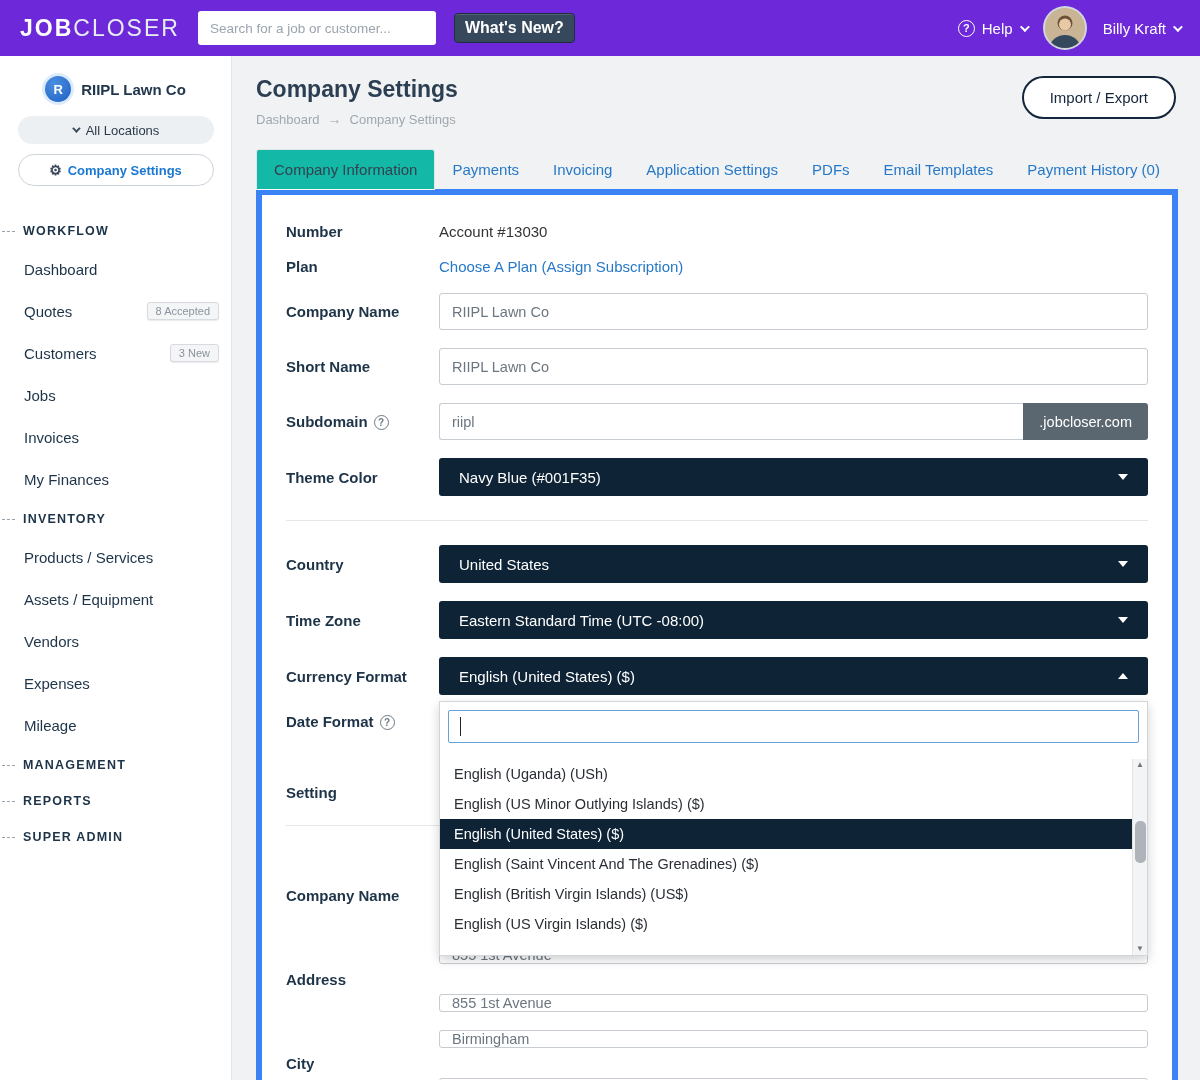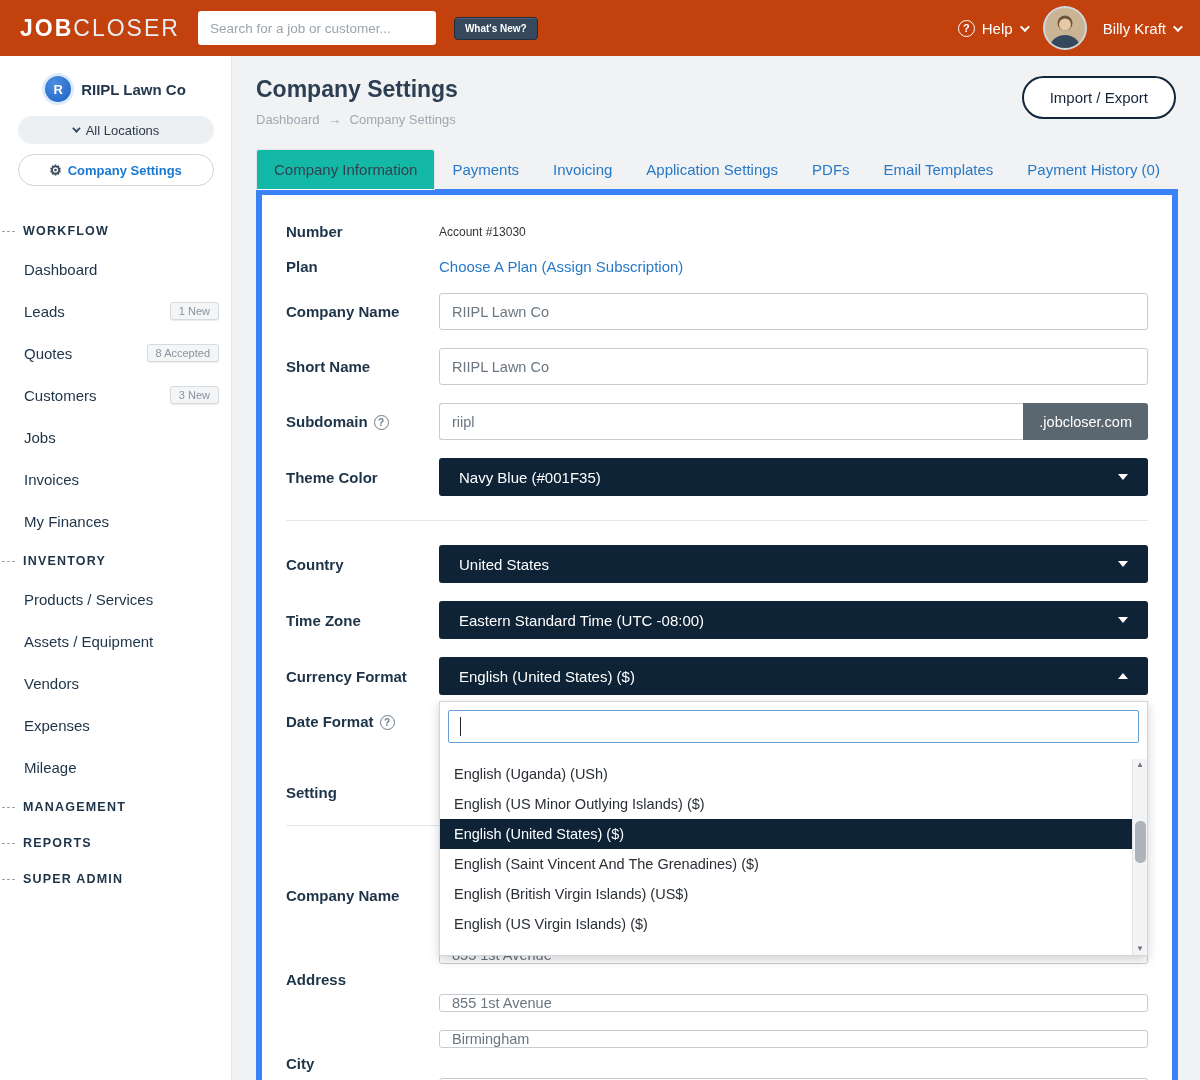--- a/index.html
+++ b/index.html
@@ -2,27 +2,27 @@
 <html><head>
 <meta charset="utf-8">
 <style>
   * { margin:0; padding:0; box-sizing:border-box; }
   html,body { width:1200px; height:1080px; overflow:hidden; }
   body { font-family:"Liberation Sans", sans-serif; background:#f0f2f4; color:#22374e; }
   button { font-family:inherit; cursor:pointer; }
   input { font-family:inherit; }
 
   
-  .topbar { height:56px; background:#c2410c; display:flex; align-items:center; padding:0 20px; gap:18px; }
+  .topbar { height:56px; background:#6d28d9; display:flex; align-items:center; padding:0 20px; gap:18px; }
   .logo { color:#fff; font-size:23px; letter-spacing:2px; white-space:nowrap; cursor:pointer; }
   .logo b { font-weight:800; }
   .logo span { font-weight:300; color:#e8edf2; }
   .topbar-search { width:238px; height:34px; border:2px solid #fff; border-radius:3px; padding:0 10px; font-size:13.5px; color:#333; outline:none; }
   .topbar-search::placeholder { color:#9aa4ae; }
-  .whats-new { background:#35485c; color:#fff; font-size:10px; font-weight:bold; border:1px solid #1c2e40; border-radius:4px; padding:5px 10px; box-shadow:0 1px 0 rgba(255,255,255,.15) inset; }
+  .whats-new { background:#35485c; color:#fff; font-size:16px; font-weight:bold; border:1px solid #1c2e40; border-radius:4px; padding:5px 10px; box-shadow:0 1px 0 rgba(255,255,255,.15) inset; }
   .topbar-spacer { flex:1; }
   .help-group, .user-group { display:flex; align-items:center; color:#fff; font-size:15px; gap:7px; cursor:pointer; white-space:nowrap; }
   .q-circle { width:17px; height:17px; border:1.5px solid #fff; border-radius:50%; display:inline-flex; align-items:center; justify-content:center; font-size:11px; font-weight:bold; }
   .chev { display:inline-block; width:7px; height:7px; border-right:2px solid currentColor; border-bottom:2px solid currentColor; transform:rotate(45deg) translateY(-2px); }
   .avatar { width:40px; height:40px; border-radius:50%; overflow:hidden; box-shadow:0 0 0 2px #cfd8e0; flex-shrink:0; cursor:pointer; background:#d8c7aa; }
   .avatar svg { display:block; }
 
   
   .layout { display:flex; height:1024px; }
 
@@ -52,21 +52,21 @@
 
   .tabs { display:flex; align-items:flex-end; margin-top:22px; padding-left:4px; }
   .tab { padding:11px 17px; font-size:15px; color:#2779c7; cursor:pointer; white-space:nowrap; }
   .tab.active { background:#14b8a6; color:#33414f; border:1px solid #e2e6ea; border-bottom:1px solid #fff; border-radius:3px 3px 0 0; margin-bottom:-1px; position:relative; z-index:2; }
 
   .card { background:#fff; border:6px solid #3b82f6; margin-left:4px; padding:28px 24px 40px; min-height:840px; position:relative; }
 
   .frow { display:flex; align-items:center; margin-bottom:18px; position:relative; }
   .flabel { width:153px; flex-shrink:0; font-weight:bold; font-size:15px; color:#1d3348; }
   .fcontrol { flex:1; position:relative; }
-  .fvalue { font-size:12px; color:#333; }
+  .fvalue { font-size:15px; color:#333; }
   .plan-links { font-size:15px; }
   .plan-links a { color:#2779c7; text-decoration:none; cursor:pointer; }
   .tinput { width:100%; height:37px; border:1px solid #c6ccd2; border-radius:3px; padding:0 12px; font-size:14.5px; color:#6b7680; background:#fff; outline:none; }
   .tinput:disabled { background:#e9ecef; color:#6b7680; }
   .input-group { display:flex; }
   .input-group .tinput { border-radius:3px 0 0 3px; border-right:none; }
   .input-addon { background:#5b6770; color:#fff; font-size:14.5px; display:flex; align-items:center; padding:0 16px; border-radius:0 3px 3px 0; white-space:nowrap; }
   .help-q { width:15px; height:15px; border:1.5px solid #6e7a86; color:#6e7a86; border-radius:50%; display:inline-flex; align-items:center; justify-content:center; font-size:10px; font-weight:bold; margin-left:6px; vertical-align:1px; }
 
   .nselect { background:#0e2336; color:#fff; height:38px; border-radius:3px; padding:0 20px; display:flex; align-items:center; justify-content:space-between; font-size:15px; cursor:pointer; }
@@ -139,24 +139,20 @@
 
     <nav class="sidenav">
       <div class="section-header">
           <span class="dashes"></span>
           <span>WORKFLOW</span>
         </div>
       <div class="nav-item">
           <span>Dashboard</span>
         </div>
       <div class="nav-item">
-          <span>Leads</span>
-          <span class="badge">1 New</span>
-        </div>
-      <div class="nav-item">
           <span>Quotes</span>
           <span class="badge">8 Accepted</span>
         </div>
       <div class="nav-item">
           <span>Customers</span>
           <span class="badge">3 New</span>
         </div>
       <div class="nav-item">
           <span>Jobs</span>
         </div>

